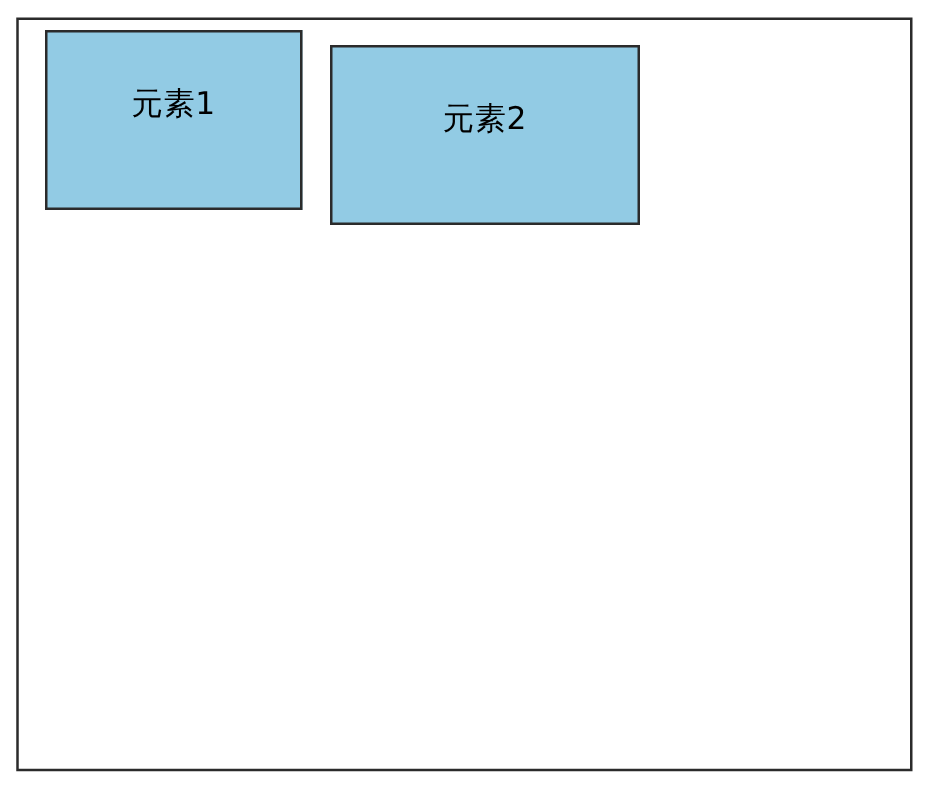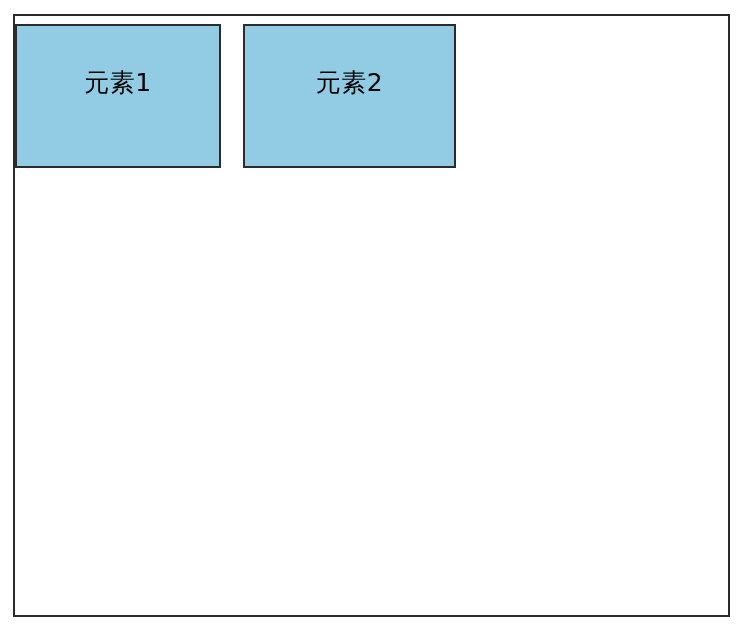--- a/index.html
+++ b/index.html
@@ -33,20 +33,21 @@
     box-sizing: border-box;
     border: 2px solid #2b2b2b;
     background: #ffffff;
 
     display: flex;
     flex-direction: row;
     align-items: flex-start;
     justify-content: flex-start;
 
     padding-top: 8px;
+    padding-left: 21px;
     padding-right: 21px;
   }
 
   
   .flex-item {
     box-sizing: border-box;
     height: 144px;
     background: #92cbe4;
     border: 2px solid #2b2b2b;
 
@@ -62,21 +63,21 @@
     user-select: none;
   }
 
   .flex-item .item-label {
     display: block;
     transform: translateY(-14px);
   }
 
   
   .flex-item.item-1 { width: 206px; margin-right: 22px; }
-  .flex-item.item-2 { width: 213px; margin-right: 27px; }
+  .flex-item.item-2 { width: 248px; margin-right: 27px; margin-top: 12px; }
   .flex-item.item-3 { width: 203px; margin-right: 0;    }
 </style>
 </head>
 <body>
 
 <div class="stage">
 
   <div class="flex-container">
 
     <div class="flex-item item-1">

